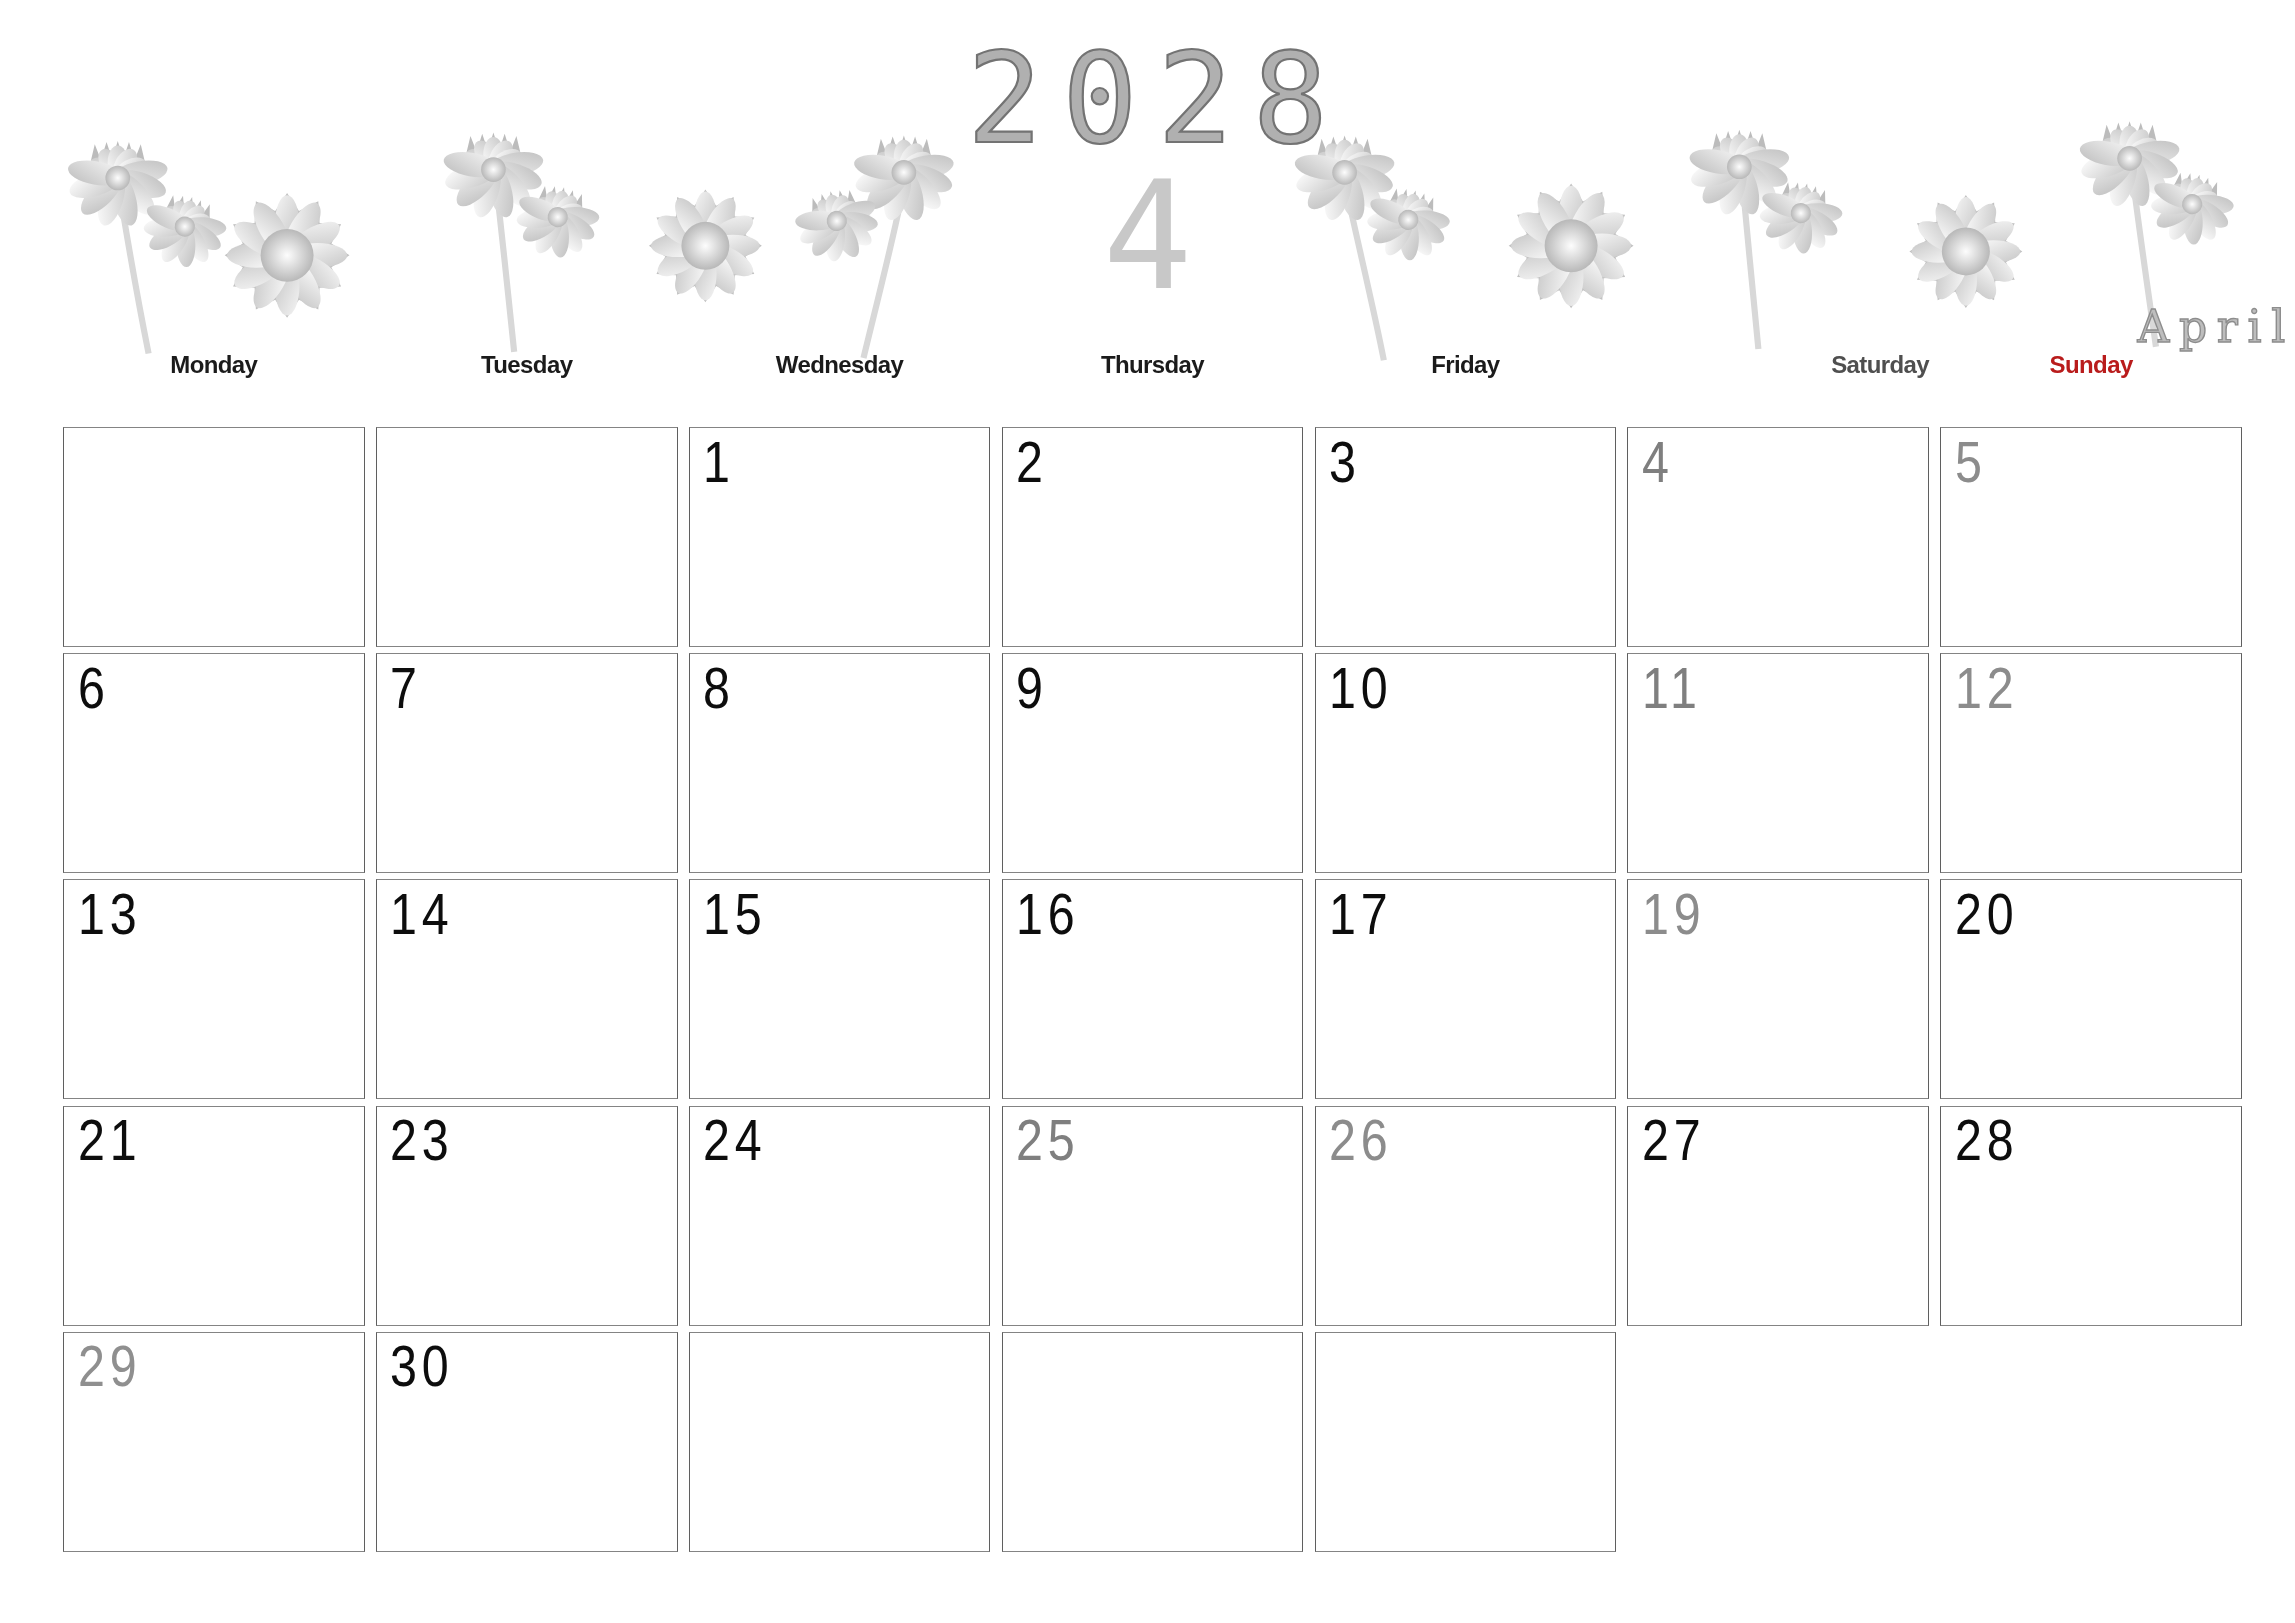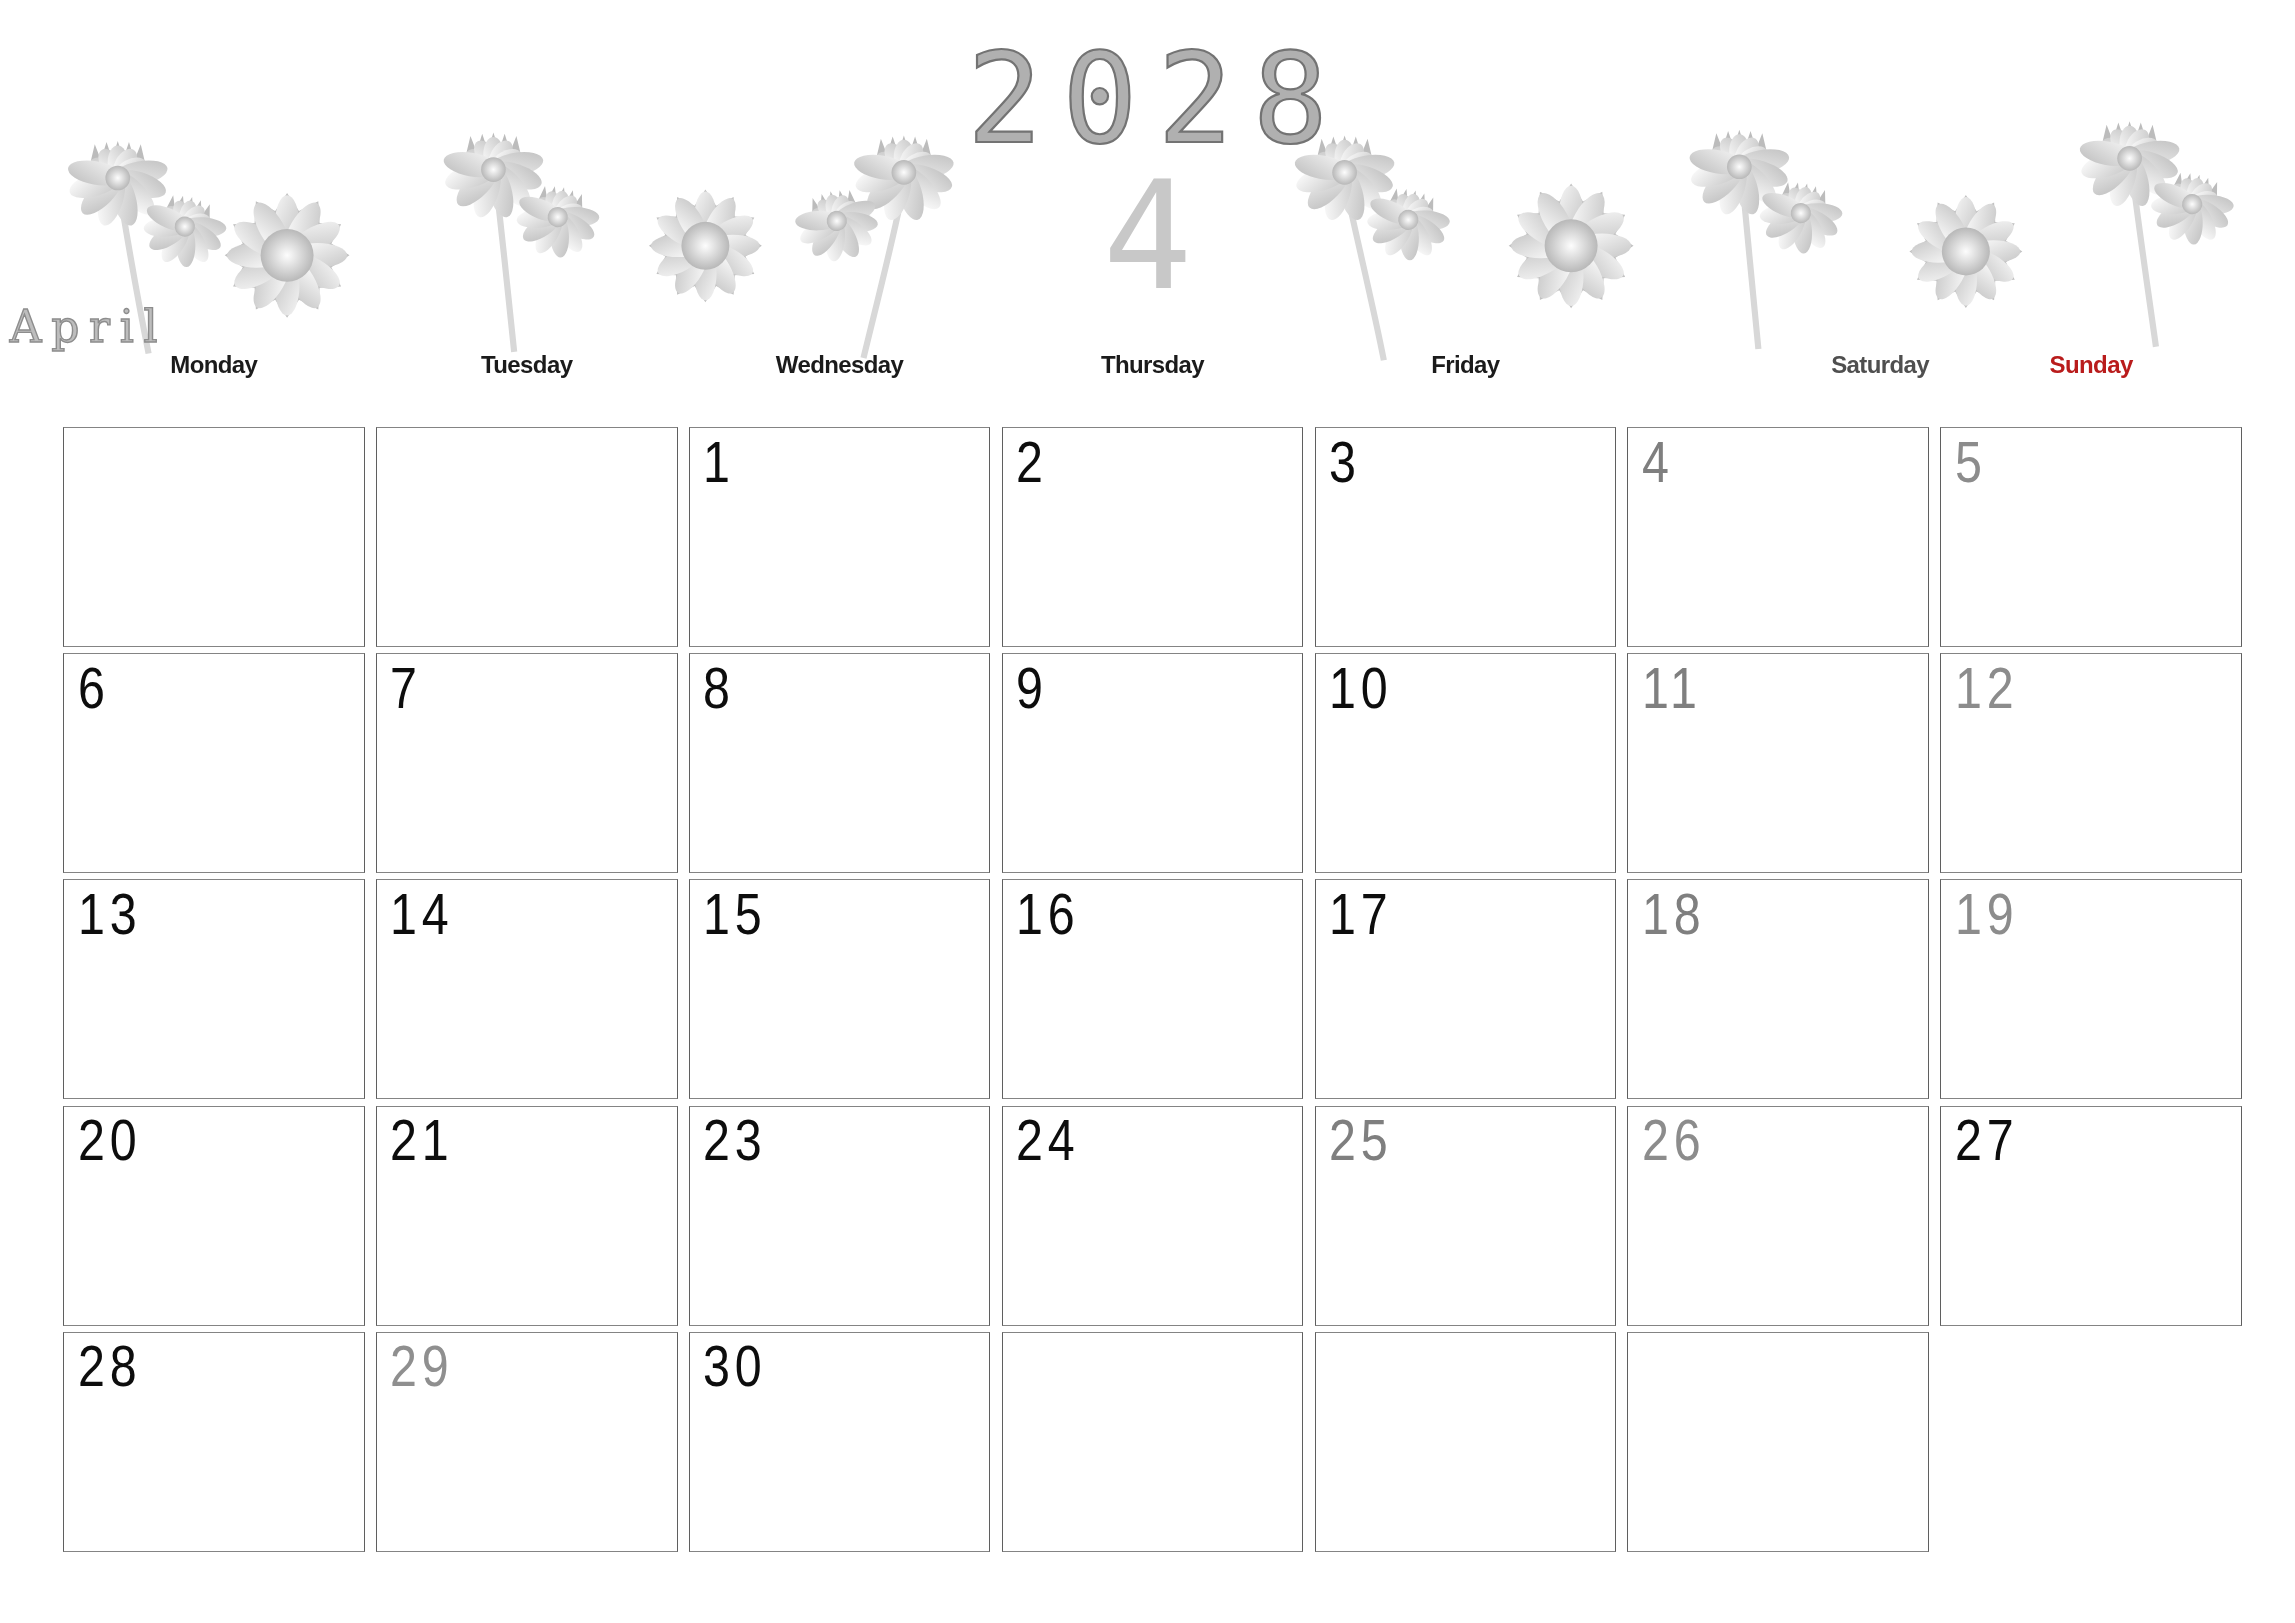--- a/index.html
+++ b/index.html
@@ -7,21 +7,21 @@
     font-family:"Liberation Sans", sans-serif; position:relative; overflow:hidden; }
 
   
   .year-title { position:absolute; top:36px; left:0; width:2295px; text-align:center;
     font-family:"DejaVu Sans Mono", monospace; font-size:125px; line-height:1;
     letter-spacing:.16em; text-indent:.16em; color:#b0b0b0;
     -webkit-text-stroke:2.2px #737373; }
   .month-number { position:absolute; top:162px; left:0; width:2295px; text-align:center;
     font-family:"DejaVu Sans Mono", monospace; font-size:149px; line-height:1;
     color:#c8c8c8; }
-  .month-name { position:absolute; top:305px; left:0; width:2295px; text-align:left;
+  .month-name { position:absolute; top:305px; left:0; width:2295px; text-align:right;
     font-family:"DejaVu Serif", serif; font-size:44px; line-height:1;
     letter-spacing:.22em; text-indent:.22em; color:#bdbdbd;
     -webkit-text-stroke:1.4px #8d8d8d; }
 
   
   .weekdays { position:absolute; left:63px; top:353px; width:2179px;
     display:grid; grid-template-columns:repeat(7,1fr); column-gap:11.2px; }
   .weekday { text-align:center; font-size:24px; font-weight:bold; line-height:1;
     color:#1b1b1b; letter-spacing:-0.6px; }
   .weekday[data-type="saturday"] { color:#4f4f4f;text-align:right; }
@@ -171,21 +171,20 @@
   <div class="cell" data-type="weekday"><span class="num">9</span></div>
   <div class="cell" data-type="weekday"><span class="num">10</span></div>
   <div class="cell" data-type="saturday"><span class="num">11</span></div>
   <div class="cell" data-type="sunday"><span class="num">12</span></div>
 
   <div class="cell" data-type="weekday"><span class="num">13</span></div>
   <div class="cell" data-type="weekday"><span class="num">14</span></div>
   <div class="cell" data-type="weekday"><span class="num">15</span></div>
   <div class="cell" data-type="weekday"><span class="num">16</span></div>
   <div class="cell" data-type="weekday"><span class="num">17</span></div>
-  <div class="cell" data-type="saturday"><span class="num">18</span></div>
   <div class="cell" data-type="sunday"><span class="num">19</span></div>
 
   <div class="cell" data-type="weekday"><span class="num">20</span></div>
   <div class="cell" data-type="weekday"><span class="num">21</span></div>
   <div class="cell" data-type="weekday"><span class="num">23</span></div>
   <div class="cell" data-type="weekday"><span class="num">24</span></div>
   <div class="cell" data-type="saturday"><span class="num">25</span></div>
   <div class="cell" data-type="sunday"><span class="num">26</span></div>
 
   <div class="cell" data-type="weekday"><span class="num">27</span></div>

